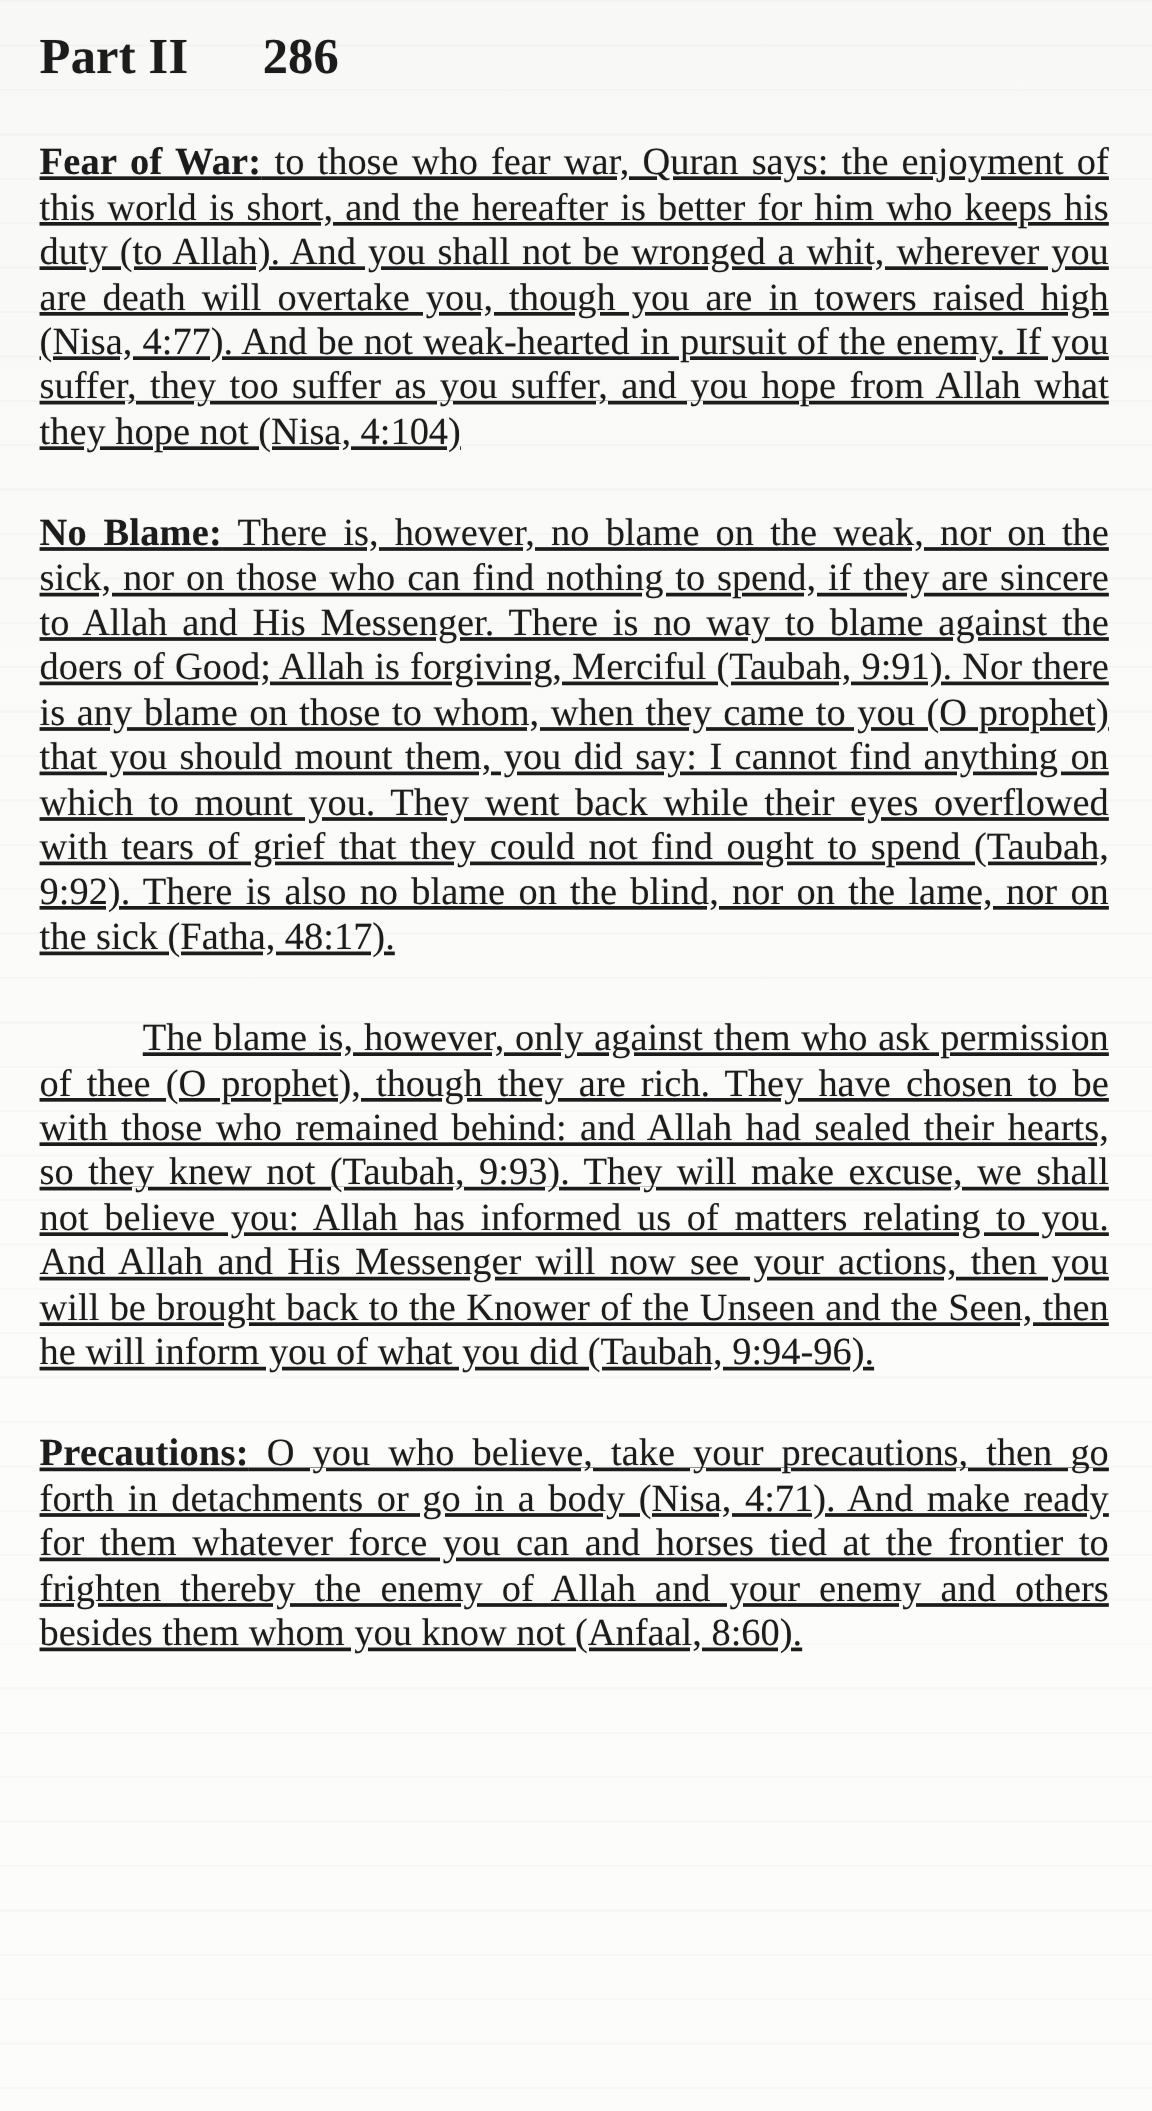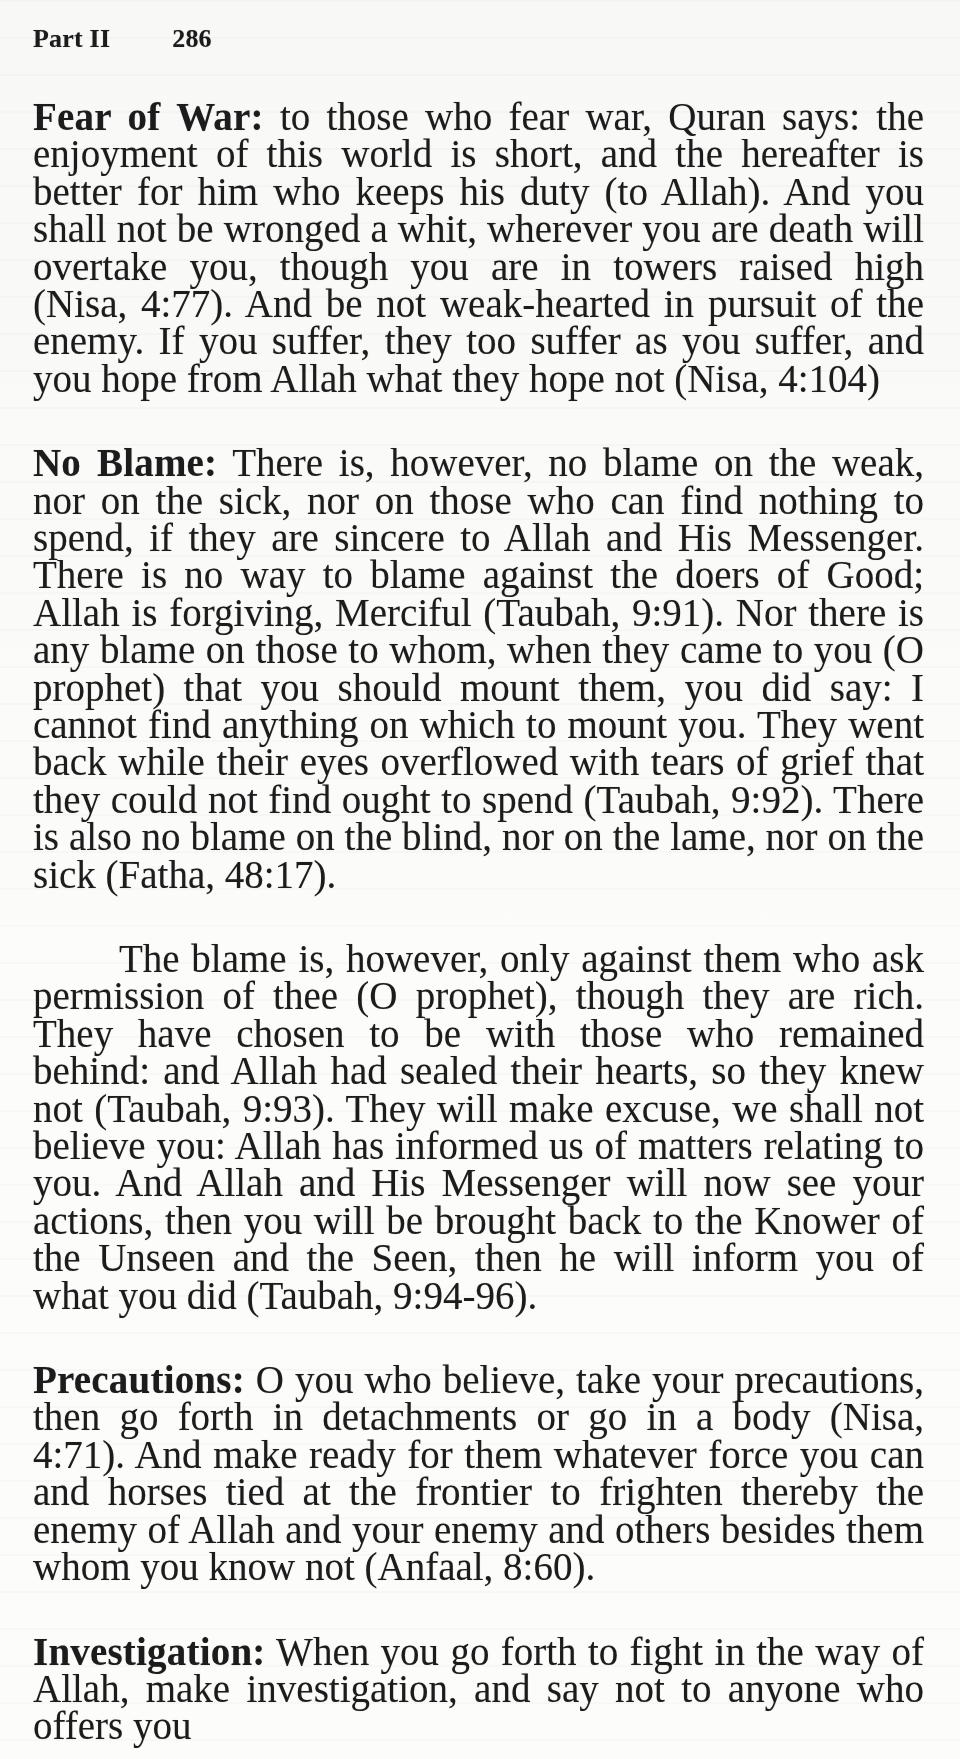--- a/index.html
+++ b/index.html
@@ -20,38 +20,39 @@
       linear-gradient(180deg, rgba(0,0,0,0.015), rgba(0,0,0,0.0) 60%);
     padding: 24px 36px 0 33px;
     font-family: "Liberation Serif", "DejaVu Serif", serif;
     color: #1c1c1c;
     overflow: hidden;
   }
   .page-header {
     display: flex;
     align-items: center;
     font-weight: bold;
-    font-size: 26px;
+    font-size: 42px;
     line-height: 1.15;
     white-space: nowrap;
     margin-bottom: 44px;
     letter-spacing: 0.2px;
     text-shadow: 0 0 1px rgba(0,0,0,0.30);
     font-family: Liberation Serif, serif;
   }
   .page-header .hdr-part { flex: 0 0 auto; }
   .page-header .hdr-section { flex: 0 0 auto; margin-left: 40px; }
   .page-header .hdr-pageno { flex: 0 0 auto; margin-left: 62px; }
 
   .body-text p {
     margin: 0 0 47px 0;
-    font-size: 39px;
+    font-size: 32px;
     line-height: 37.4px;
     text-align: justify;
     text-shadow: 0 0 1px rgba(0,0,0,0.28);
+    text-decoration: underline;
   }
   .body-text p.indent-para {
     text-indent: 86px;
     margin-top: 28px;
   }
   .body-text p.gap-before {
     margin-top: 16px;
   }
   .body-text strong {
     font-weight: bold;
@@ -71,17 +72,16 @@
   <div class="body-text">
 
     <p><strong>Fear of War:</strong><span> to those who fear war, Quran says: the enjoyment of this world is short, and the hereafter is better for him who keeps his duty (to Allah). And you shall not be wronged a whit, wherever you are death will overtake you, though you are in towers raised high (Nisa, 4:77). And be not weak-hearted in pursuit of the enemy. If you suffer, they too suffer as you suffer, and you hope from Allah what they hope not (Nisa, 4:104)</span></p>
 
     <p class="gap-before"><strong>No Blame:</strong><span> There is, however, no blame on the weak, nor on the sick, nor on those who can find nothing to spend, if they are sincere to Allah and His Messenger. There is no way to blame against the doers of Good; Allah is forgiving, Merciful (Taubah, 9:91). Nor there is any blame on those to whom, when they came to you (O prophet) that you should mount them, you did say: I cannot find anything on which to mount you. They went back while their eyes overflowed with tears of grief that they could not find ought to spend (Taubah, 9:92). There is also no blame on the blind, nor on the lame, nor on the sick (Fatha, 48:17).</span></p>
 
     <p class="indent-para"><span>The blame is, however, only against them who ask permission of thee (O prophet), though they are rich. They have chosen to be with those who remained behind: and Allah had sealed their hearts, so they knew not (Taubah, 9:93). They will make excuse, we shall not believe you: Allah has informed us of matters relating to you. And Allah and His Messenger will now see your actions, then you will be brought back to the Knower of the Unseen and the Seen, then he will inform you of what you did (Taubah, 9:94-96).</span></p>
 
     <p class="gap-before"><strong>Precautions:</strong><span> O you who believe, take your precautions, then go forth in detachments or go in a body (Nisa, 4:71). And make ready for them whatever force you can and horses tied at the frontier to frighten thereby the enemy of Allah and your enemy and others besides them whom you know not (Anfaal, 8:60).</span></p>
 
-    <p><strong>Investigation:</strong><span> When you go forth to fight in the way of Allah, make investigation, and say not to anyone who offers you</span></p>
 
   </div>
 
 </div>
 
 </body></html>

